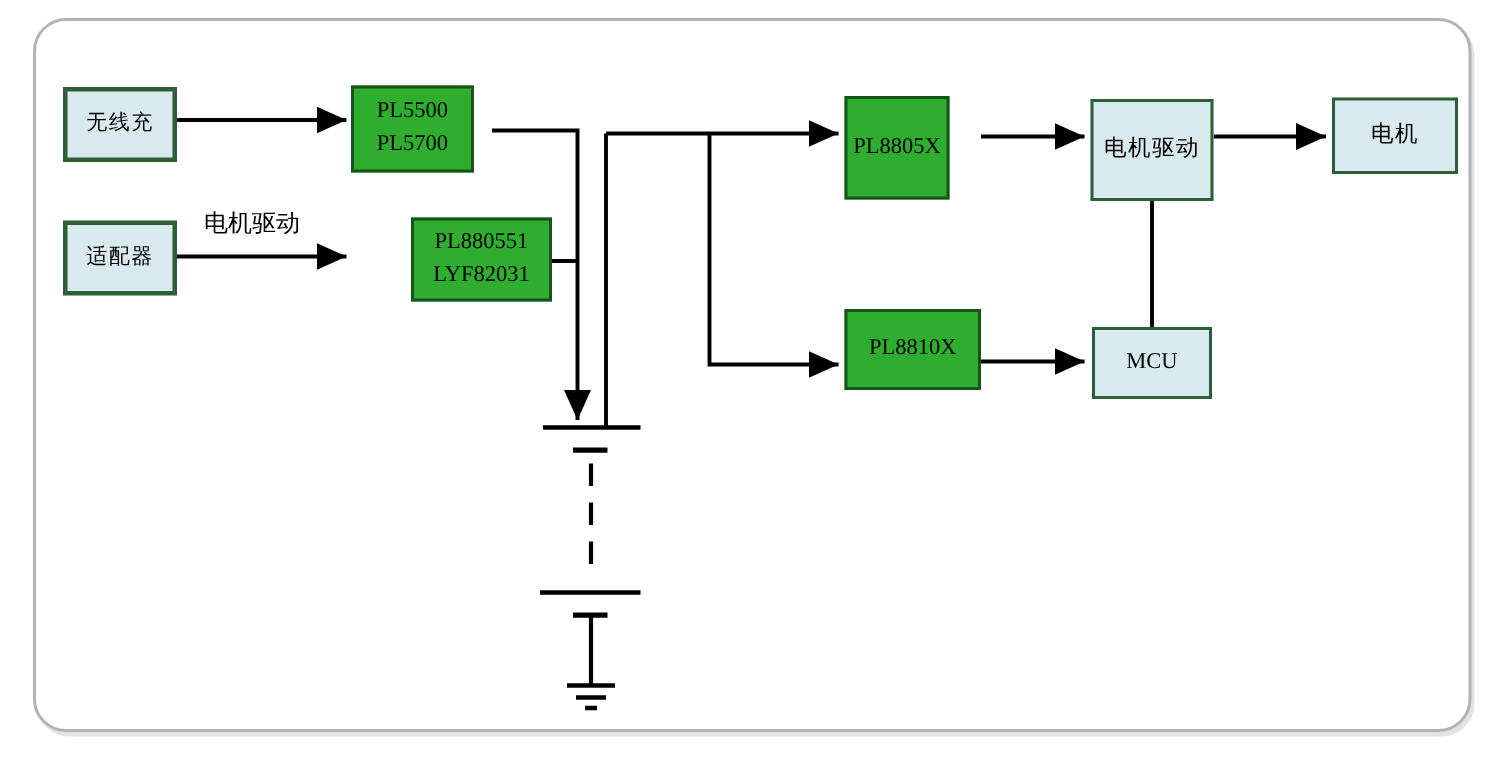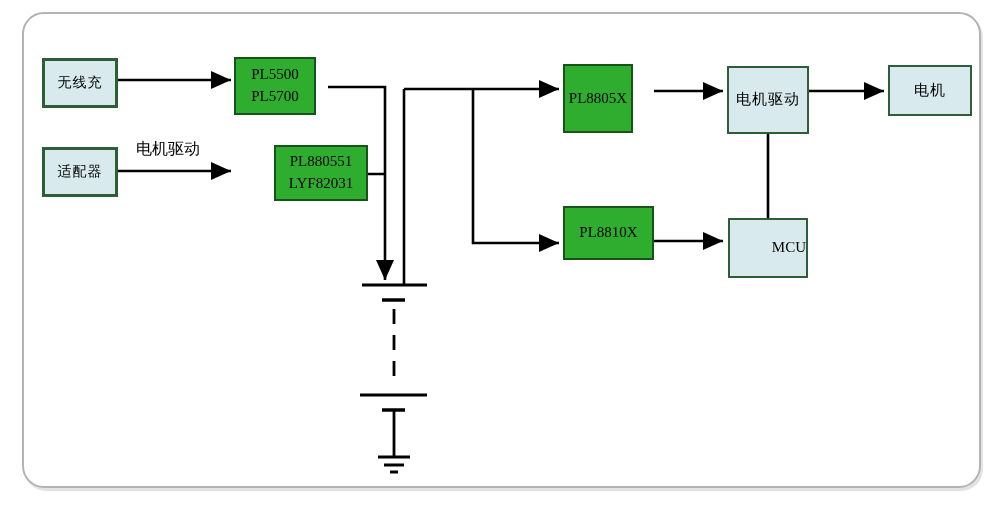--- a/index.html
+++ b/index.html
@@ -59,21 +59,21 @@
   }
   
   .n-wireless   { left: 42px;  top: 58px;  width: 76px; height: 50px; }
   .n-adapter    { left: 42px;  top: 147px; width: 76px; height: 50px; }
   .n-ic1        { left: 234px; top: 57px;  width: 82px; height: 58px; }
   .n-ic2        { left: 234px; top: 145px; width: 94px; height: 56px; margin-left: 40px; }
   .n-pl8805x    { left: 563px; top: 64px;  width: 70px; height: 69px; }
   .n-pl8810x    { left: 563px; top: 206px; width: 91px; height: 54px; }
   .n-motordrv   { left: 727px; top: 66px;  width: 82px; height: 68px; }
   .n-motor      { left: 888px; top: 65px;  width: 84px; height: 51px; text-align: right; }
-  .n-mcu        { left: 728px; top: 218px; width: 80px; height: 60px; font-size: 13px; letter-spacing: 0; align-items: flex-end; }
+  .n-mcu        { left: 728px; top: 218px; width: 80px; height: 48px; font-size: 13px; letter-spacing: 0; }
   .l-wireless-mode { left: 122px; top: 50px; }
   .l-adapter-mode  { left: 136px; top: 139px; }
 </style>
 </head>
 <body>
 
 <div class="canvas">
   <div class="frame"></div>
 
   <svg class="wires" viewBox="0 0 1001 507" xmlns="http://www.w3.org/2000/svg">

